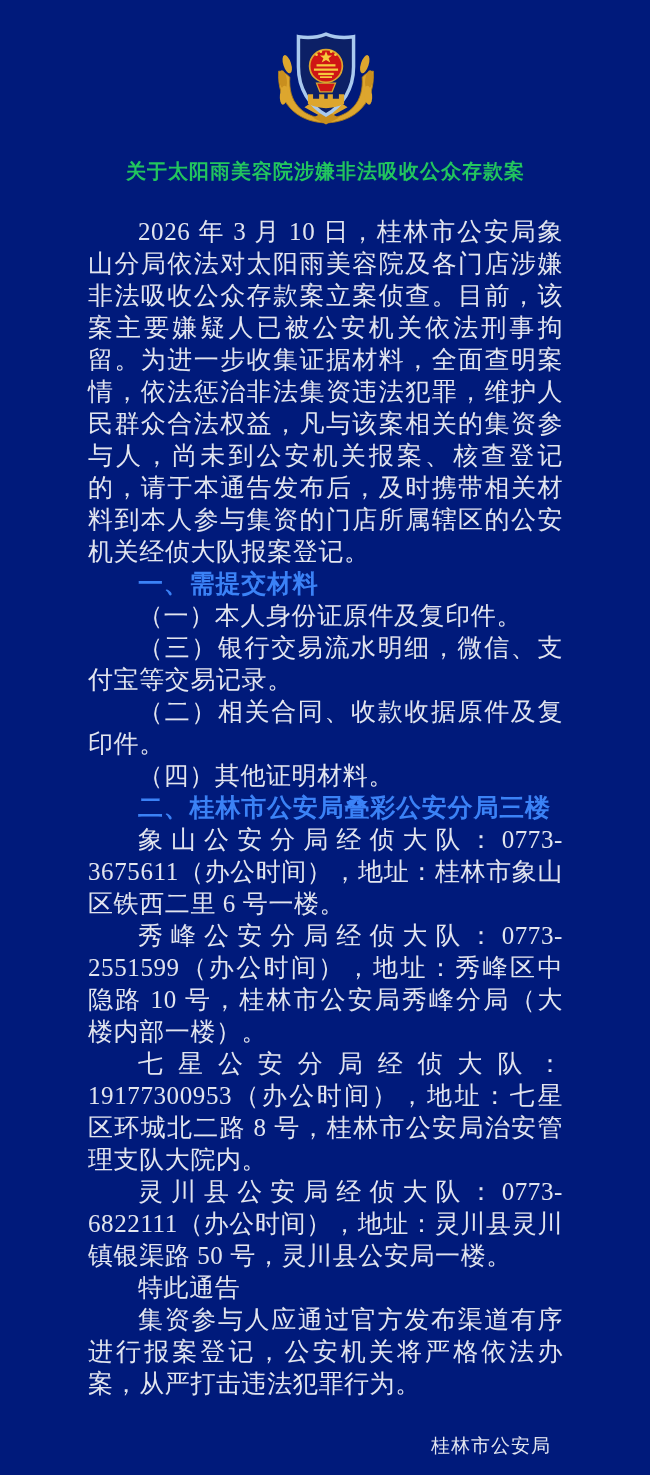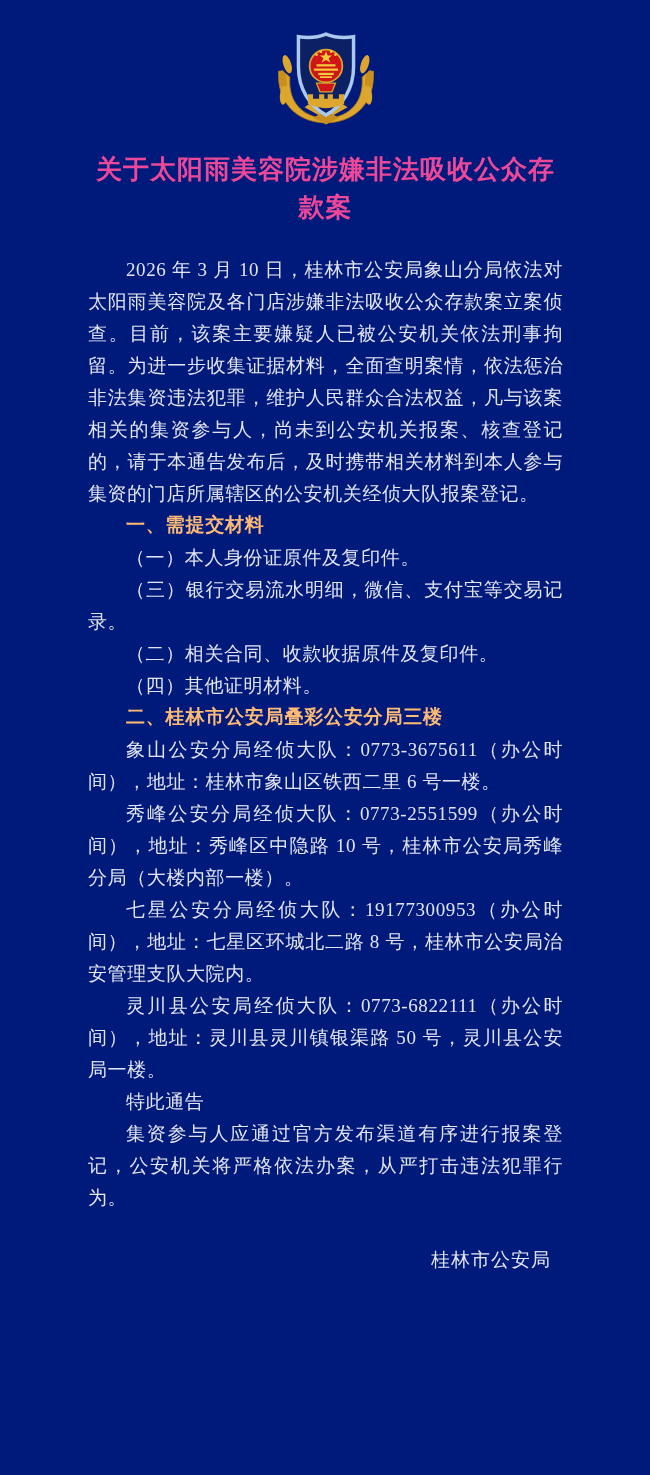--- a/index.html
+++ b/index.html
@@ -23,42 +23,42 @@
   .emblem-wrap {
     text-align: center;
     margin-bottom: 18px;
   }
   .emblem-wrap svg {
     width: 112px;
     height: 104px;
     display: inline-block;
   }
   .notice-title {
-    color: #ec4899;
-    font-family: Liberation Mono, monospace;
+    color: #22c55e;
+    font-family: Liberation Sans, sans-serif;
     font-weight: bold;
-    font-size: 26px;
+    font-size: 20px;
     line-height: 38px;
     text-align: center;
     margin: 14px 0 26px 0;
     letter-spacing: 1px;
   }
   .body-text p {
     color: #e2e5ef;
-    font-size: 19px;
+    font-size: 25px;
     line-height: 32px;
     letter-spacing: 0.6px;
     text-align: justify;
     text-indent: 2em;
     margin: 0;
   }
   .body-text p.section-heading {
-    font-family: Liberation Mono, monospace;
+    font-family: Liberation Serif, serif;
     font-weight: bold;
-    color: #fdba74;
+    color: #3b82f6;
     letter-spacing: 0.8px;
   }
   .signature {
     display: flex;
     flex-direction: column;
     align-items: center;
     width: fit-content;
     margin: 26px 12px 0 auto;
     color: #e2e5ef;
     font-size: 19px;

